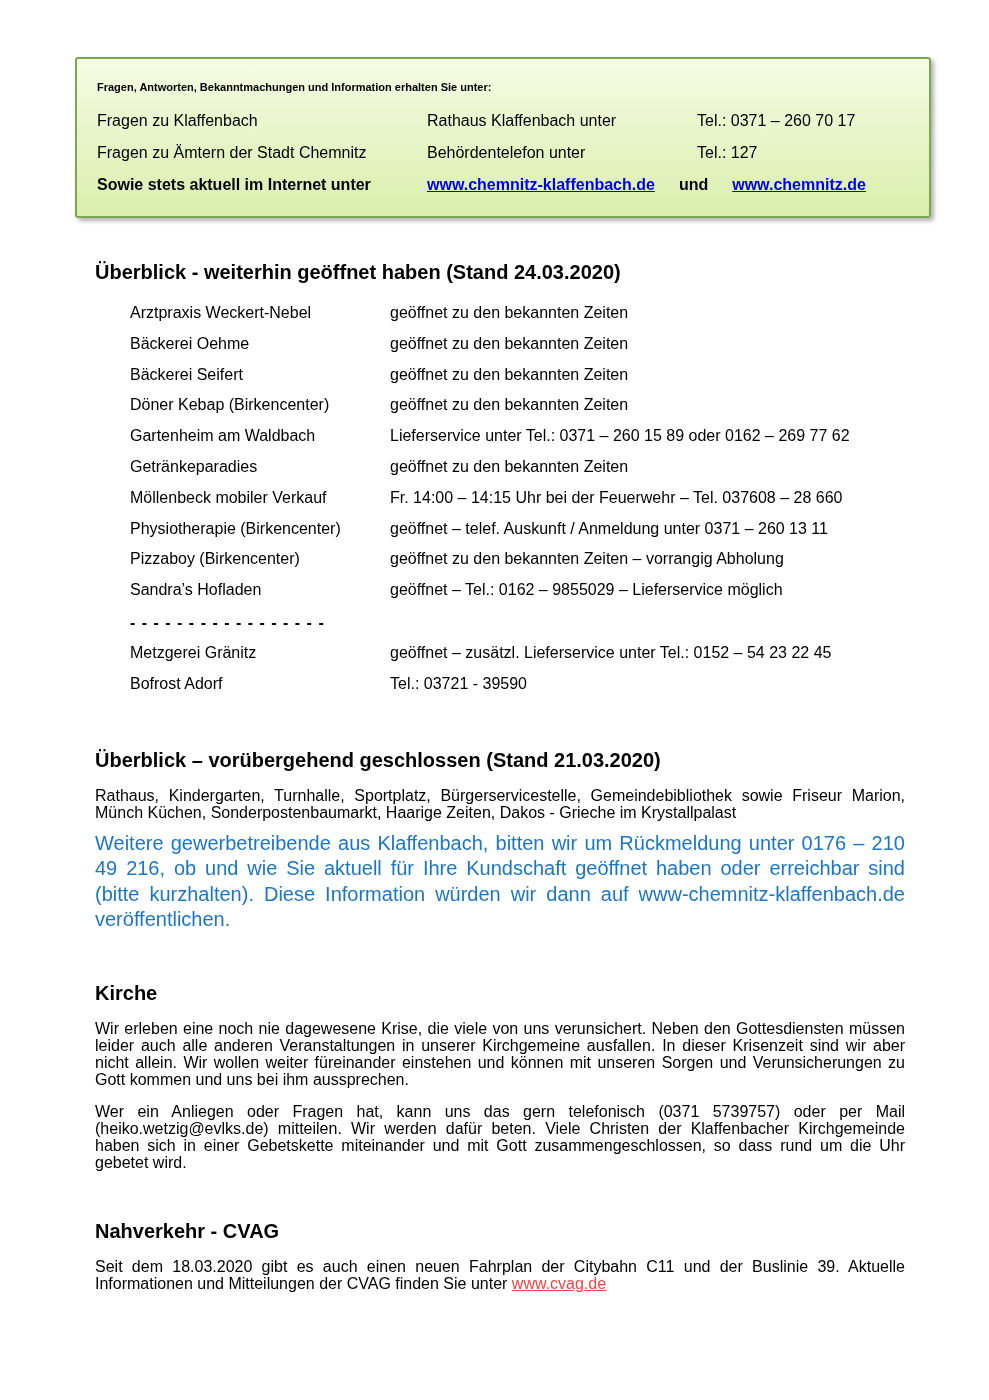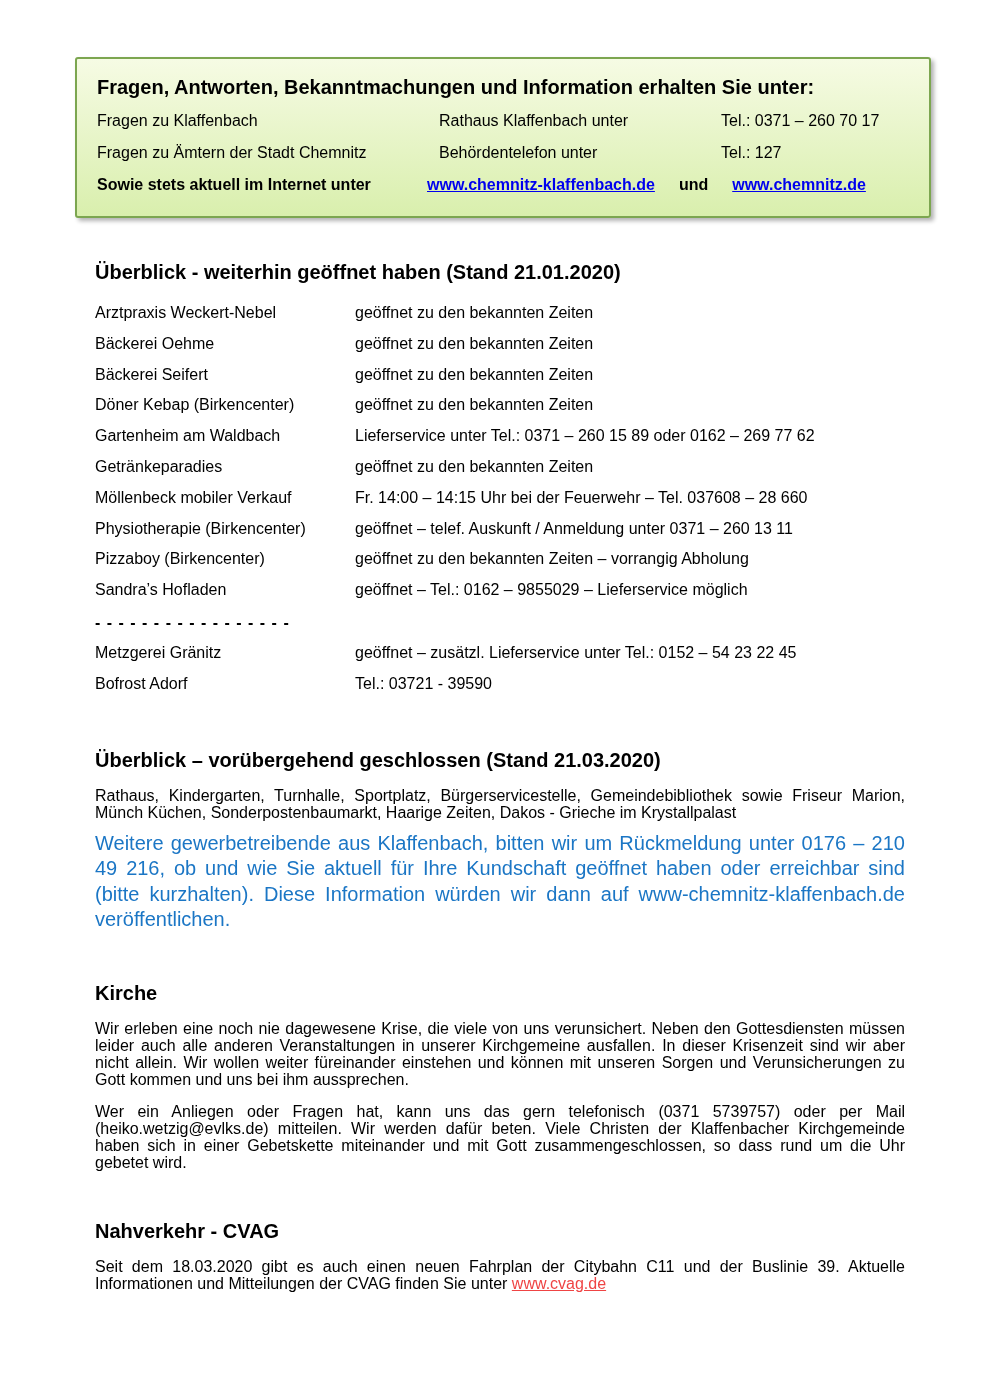--- a/index.html
+++ b/index.html
@@ -14,29 +14,28 @@
     margin: 57px 58px 0 75px;
     border: 2px solid #7ca650;
     border-radius: 3px;
     background: linear-gradient(#f6fbe4, #d9efad);
     box-shadow: 3px 3px 4px rgba(0,0,0,0.30);
     padding: 18px 22px 22px 20px;
     font-size: 16px;
   }
   .info-box .box-title {
     font-weight: bold;
-    font-size: 20px;
+    font-size: 11px;
     line-height: 21px;
   }
   .info-row {
     display: grid;
     grid-template-columns: 330px 270px 1fr;
     margin-top: 13px;
     line-height: 19px;
-    gap: 12px;
   }
   .box-footer {
     margin-top: 13px;
     display: flex;
     align-items: baseline;
     line-height: 19px;
   }
   .box-footer .footer-prefix { font-weight: bold; width: 330px; flex: 0 0 auto; }
   .box-footer .box-link {
     font-weight: bold;
@@ -51,21 +50,21 @@
   }
   .section-heading {
     font-size: 20px;
     font-weight: bold;
     line-height: 24px;
   }
   .h-open     { margin-top: 42px; }
   .h-closed   { margin-top: 48px; }
   .h-church   { margin-top: 48px; }
   .h-transport{ margin-top: 48px; }
-  .biz-list { margin-top: 14px; font-size: 16px; }
+  .biz-list { margin-top: 14px; font-size: 16px; margin-left: 35px; }
   .biz-row {
     display: flex;
     line-height: 30.8px;
   }
   .biz-row .biz-name { width: 260px; flex: 0 0 auto; }
   .separator-line {
     font-size: 16px;
     font-weight: bold;
     line-height: 30px;
     margin-top: 2px;
@@ -112,21 +111,21 @@
   <div class="box-footer">
     <span class="footer-prefix">Sowie stets aktuell im Internet unter</span>
     <a class="box-link">www.chemnitz-klaffenbach.de</a>
     <span class="footer-und">und</span>
     <a class="box-link">www.chemnitz.de</a>
   </div>
 </div>
 
 <div class="content">
 
-  <div class="section-heading h-open">Überblick - weiterhin geöffnet haben (Stand 21.01.2020)</div>
+  <div class="section-heading h-open">Überblick - weiterhin geöffnet haben (Stand 24.03.2020)</div>
 
   <div class="biz-list">
     <div class="biz-row">
       <span class="biz-name">Arztpraxis Weckert-Nebel</span>
       <span class="biz-status">geöffnet zu den bekannten Zeiten</span>
     </div>
     <div class="biz-row">
       <span class="biz-name">Bäckerei Oehme</span>
       <span class="biz-status">geöffnet zu den bekannten Zeiten</span>
     </div>

